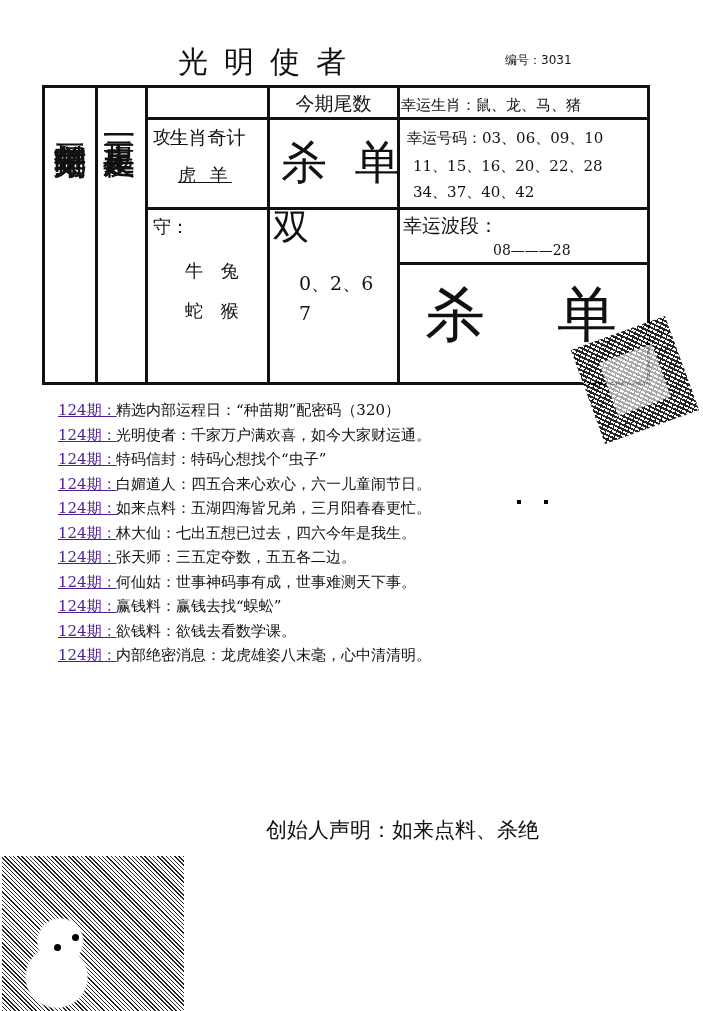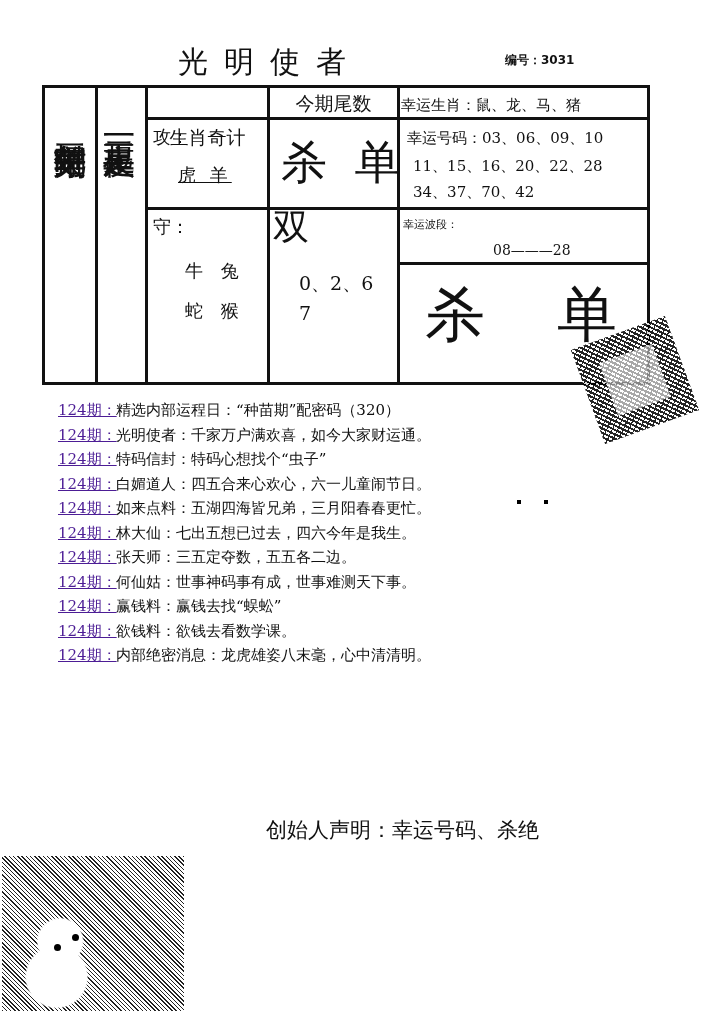--- a/index.html
+++ b/index.html
@@ -1,20 +1,20 @@
 <!DOCTYPE html>
 <html><head>
 <meta charset="utf-8">
 <style>
   html, body { margin:0; padding:0; background:#ffffff; }
   body { width:703px; height:1011px; position:relative; overflow:hidden;
          font-family: "DejaVu Serif", "Liberation Serif", serif; color:#111; }
   .abs { position:absolute; }
   .title { left:178px; top:42px; font-size:30px; letter-spacing:16px; line-height:40px; }
-  .serial { left:505px; top:52px; font-size:12px; font-weight:bold; font-family:"DejaVu Sans", sans-serif; }
+  .serial { left:505px; top:52px; font-size:12px; font-weight:normal; font-family:"DejaVu Sans", sans-serif; }
   .tbl { position:absolute; left:42px; top:85px; width:608px; height:300px; border:3px solid #111; box-sizing:border-box; }
   .vline { position:absolute; background:#111; width:3px; }
   .hline { position:absolute; background:#111; height:3px; }
   .vert { position:absolute; writing-mode:vertical-rl; text-orientation:upright; font-size:33px; line-height:40px; letter-spacing:0px; }
   .hdr { position:absolute; font-size:19px; text-align:center; line-height:30px; }
   .cell-t { position:absolute; font-size:18px; line-height:26px; }
   .big { position:absolute; font-family:Liberation Mono, monospace; }
   .list { position:absolute; left:58px; top:398px; font-size:15px; line-height:24.5px; }
   .row { white-space:nowrap; }
   .period { display:inline-block; width:58px; color:#4c1d95;text-decoration:underline; }
@@ -70,22 +70,22 @@
   <div class="cell-t" style="left:140px;top:170px;letter-spacing:6px;">牛 兔</div>
   <div class="cell-t" style="left:140px;top:210px;letter-spacing:6px;">蛇 猴</div>
 
   <div class="big" style="left:228px;top:122px;font-size:36px;line-height:40px;">双</div>
   <div class="cell-t" style="left:254px;top:182px;font-size:19px;">0、2、6</div>
   <div class="cell-t" style="left:254px;top:212px;font-size:19px;">7</div>
 
   <div class="cell-t" style="left:356px;top:4px;font-size:15px;">幸运生肖：鼠、龙、马、猪</div>
   <div class="cell-t" style="left:362px;top:36px;font-size:15px;line-height:28px;">幸运号码：03、06、09、10</div>
   <div class="cell-t" style="left:368px;top:64px;font-size:15px;line-height:28px;">11、15、16、20、22、28</div>
-  <div class="cell-t" style="left:368px;top:90px;font-size:15px;line-height:28px;">34、37、70、42</div>
-  <div class="cell-t" style="left:358px;top:124px;font-size:11px;">幸运波段：</div>
+  <div class="cell-t" style="left:368px;top:90px;font-size:15px;line-height:28px;">34、37、40、42</div>
+  <div class="cell-t" style="left:358px;top:124px;font-size:19px;">幸运波段：</div>
   <div class="cell-t" style="left:448px;top:152px;font-size:14px;line-height:20px;">08———28</div>
 
   <div class="big" style="left:380px;top:196px;font-size:60px;line-height:70px;letter-spacing:18px;">杀 单</div>
 </div>
 
 <div class="stamp">
     <div class="stamp-inner"></div>
   </div>
 
 <div class="list">
@@ -98,18 +98,18 @@
   <div class="row"><span class="period">124期：</span><span class="label">张天师：三五定夺数，五五各二边。</span></div>
   <div class="row"><span class="period">124期：</span><span class="label">何仙姑：世事神码事有成，世事难测天下事。</span></div>
   <div class="row"><span class="period">124期：</span><span class="label">赢钱料：赢钱去找“蜈蚣”</span></div>
   <div class="row"><span class="period">124期：</span><span class="label">欲钱料：欲钱去看数学课。</span></div>
   <div class="row"><span class="period">124期：</span><span class="label">内部绝密消息：龙虎雄姿八末毫，心中清清明。</span></div>
 </div>
 
 <div class="dot" style="left:517px;top:500px;"></div>
 <div class="dot" style="left:544px;top:500px;"></div>
 
-<div class="decl">创始人声明：幸运号码、杀绝</div>
+<div class="decl">创始人声明：如来点料、杀绝</div>
 
 <div class="photo">
   <div class="eye" style="left:52px;top:88px;"></div>
   <div class="eye" style="left:70px;top:78px;"></div>
 </div>
 
 </body></html>

